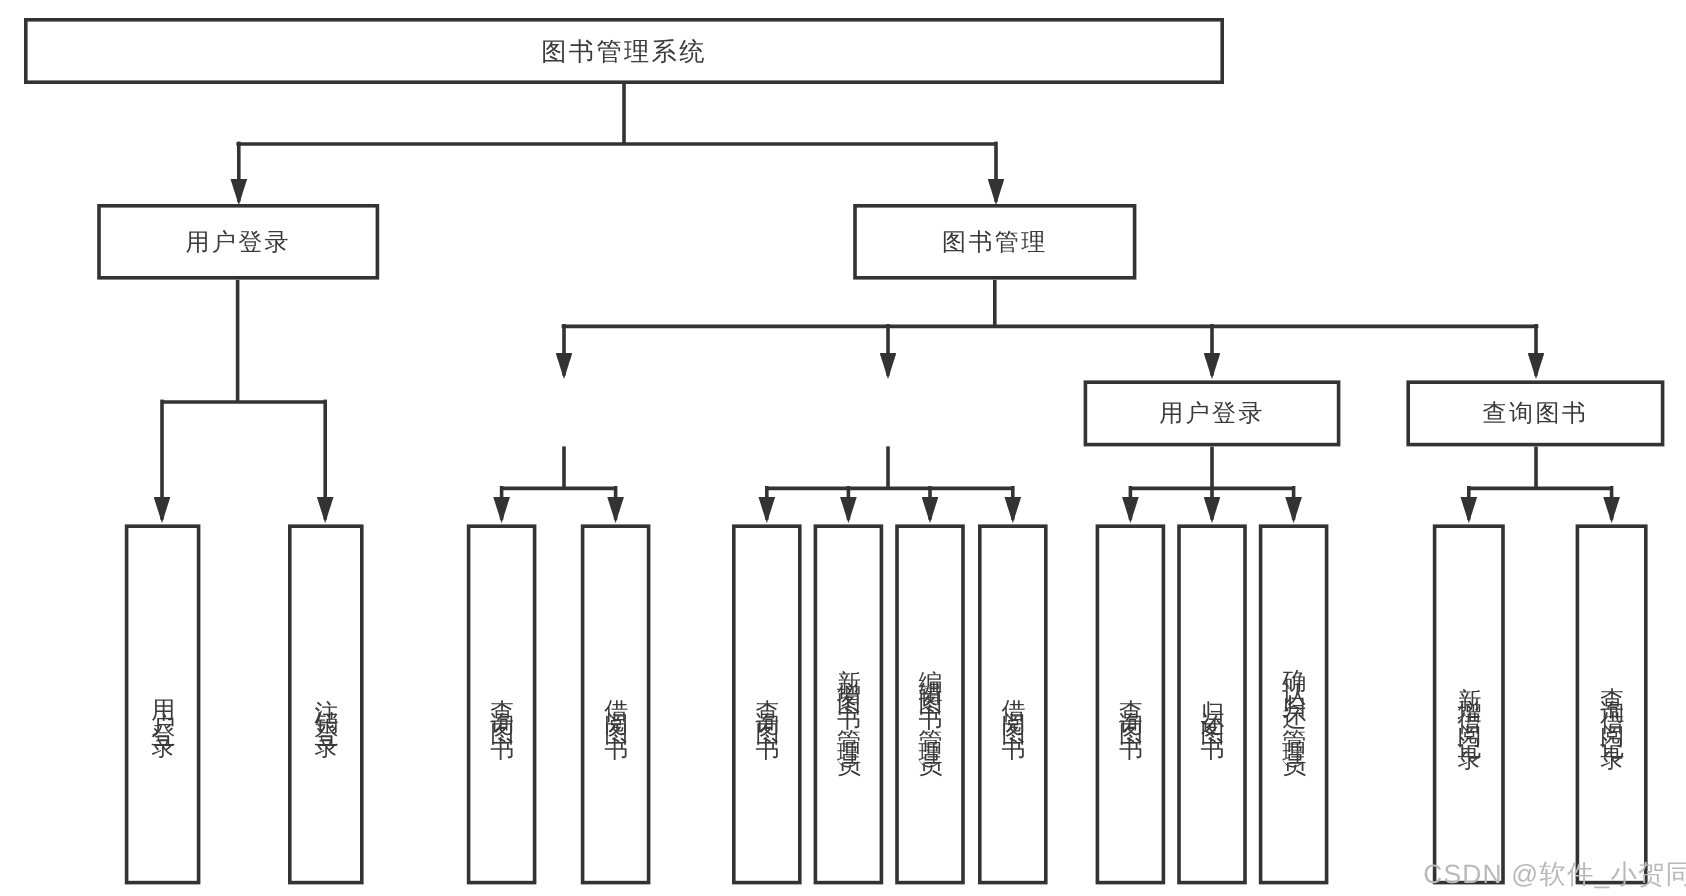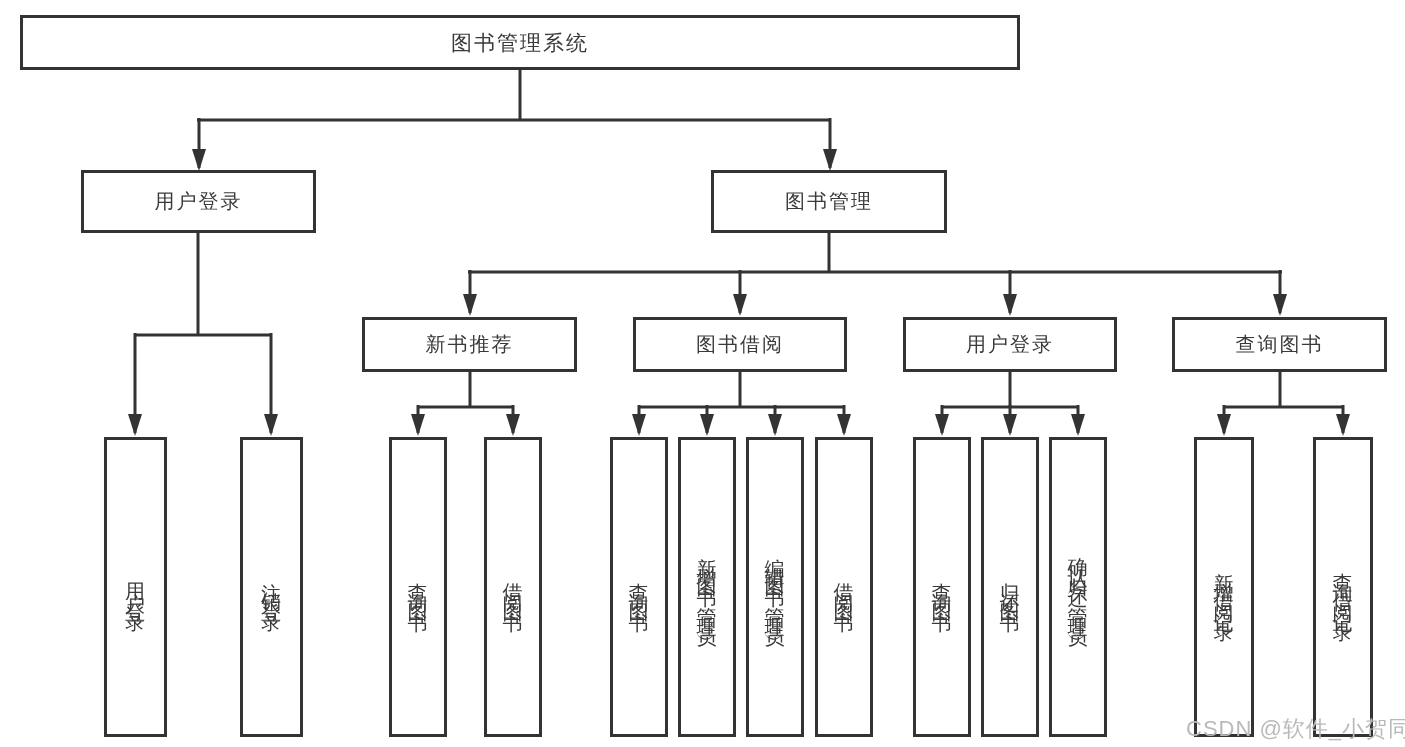--- a/index.html
+++ b/index.html
@@ -94,26 +94,20 @@
     <span>图书管理系统</span>
   </div>
 
   <div class="box" style="left:81px; top:170px; width:235px; height:63px;">
     <span>用户登录</span>
   </div>
   <div class="box" style="left:711px; top:170px; width:236px; height:63px;">
     <span>图书管理</span>
   </div>
 
-  <div class="box" style="left:362px; top:317px; width:215px; height:55px;">
-    <span>新书推荐</span>
-  </div>
-  <div class="box" style="left:633px; top:317px; width:214px; height:55px;">
-    <span>图书借阅</span>
-  </div>
   <div class="box" style="left:903px; top:317px; width:214px; height:55px;">
     <span>用户登录</span>
   </div>
   <div class="box" style="left:1172px; top:317px; width:215px; height:55px;">
     <span>查询图书</span>
   </div>
 
   <div class="box leaf" style="left:104px; top:437px; width:63px; height:300px;">
     <span>用户登录</span>
   </div>

